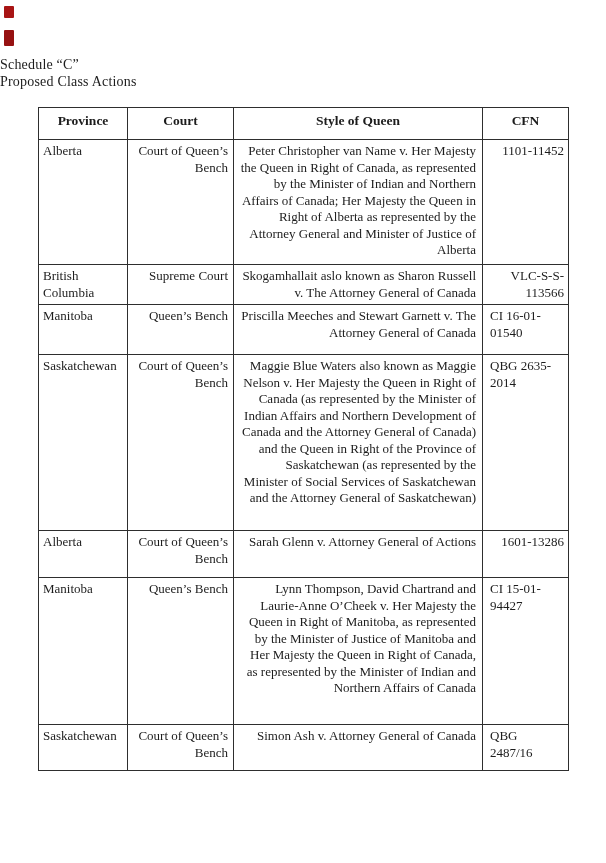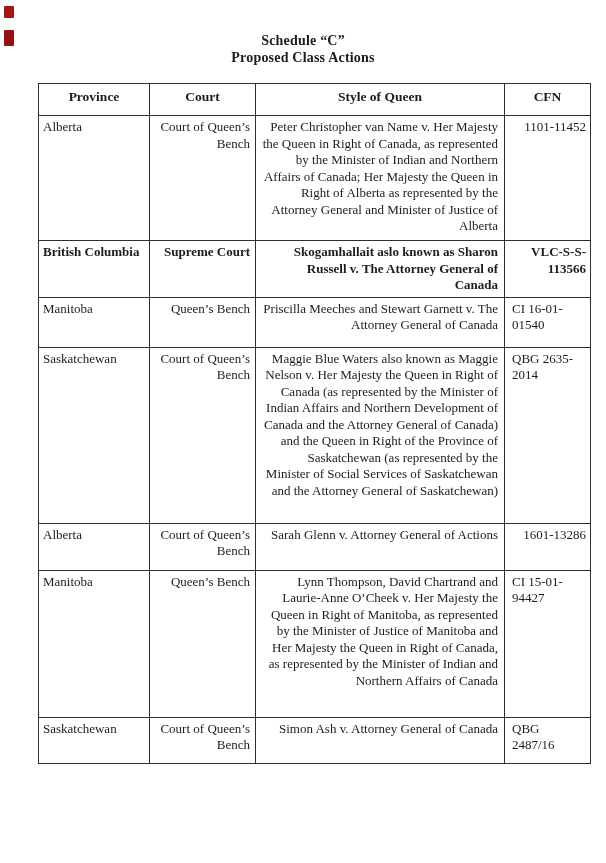--- a/index.html
+++ b/index.html
@@ -16,23 +16,23 @@
   }
   .scan-mark {
     position: absolute;
     left: 4px;
     border-radius: 1px;
   }
   .scan-mark-1 { top: 6px;  width: 10px; height: 12px; background: #a81414; }
   .scan-mark-2 { top: 30px; width: 10px; height: 16px; background: #961111; }
 
   .doc-title {
-    margin-top: 32px;
-    text-align: center;
-    font-weight: bold;
+    margin-top: 56px;
+    text-align: left;
+    font-weight: normal;
     font-size: 14px;
     line-height: 17px;
     letter-spacing: 0.2px;
   }
 
   table.schedule-table {
     border-collapse: collapse;
     table-layout: fixed;
     margin: 17px 0 0 38px;
     width: 530px;
@@ -52,21 +52,21 @@
     text-align: center;
     height: 32px;
     padding: 5px 2px 2px 2px;
     vertical-align: top;
   }
   td.col-province { width: 89px;  text-align: left; padding: 3px 4px; }
   td.col-court    { width: 106px; text-align: right; padding: 3px 5px; }
   td.col-style    { width: 249px; text-align: right; padding: 3px 6px; }
   td.col-cfn      { width: 86px;  text-align: right; padding: 3px 4px; }
   td.col-cfn.align-left { text-align: left; padding-left: 7px; }
-  th.col-province { width: 111px; margin-left: 25px; }
+  th.col-province { width: 89px; margin-left: 25px; }
   th.col-court    { width: 106px; }
   th.col-style    { width: 249px; }
   th.col-cfn      { width: 86px; }
 </style>
 </head>
 <body>
 
 <div class="scan-mark scan-mark-1"></div>
 <div class="scan-mark scan-mark-2"></div>
 
@@ -84,21 +84,21 @@
       <th class="col-cfn">CFN</th>
     </tr>
   </thead>
   <tbody>
       <tr style="height: 125px;">
         <td class="col-province">Alberta</td>
         <td class="col-court">Court of Queen’s Bench</td>
         <td class="col-style">Peter Christopher van Name v. Her Majesty the Queen in Right of Canada, as represented by the Minister of Indian and Northern Affairs of Canada; Her Majesty the Queen in Right of Alberta as represented by the Attorney General and Minister of Justice of Alberta</td>
         <td class="col-cfn">1101-11452</td>
       </tr>
-      <tr style="height: 33px; font-weight: bold;">
+      <tr style="height: 33px;">
         <td class="col-province">British Columbia</td>
         <td class="col-court">Supreme Court</td>
         <td class="col-style">Skogamhallait aslo known as Sharon Russell v. The Attorney General of Canada</td>
         <td class="col-cfn">VLC-S-S-
 113566</td>
       </tr>
       <tr style="height: 50px;">
         <td class="col-province">Manitoba</td>
         <td class="col-court">Queen’s Bench</td>
         <td class="col-style">Priscilla Meeches and Stewart Garnett v. The Attorney General of Canada</td>

